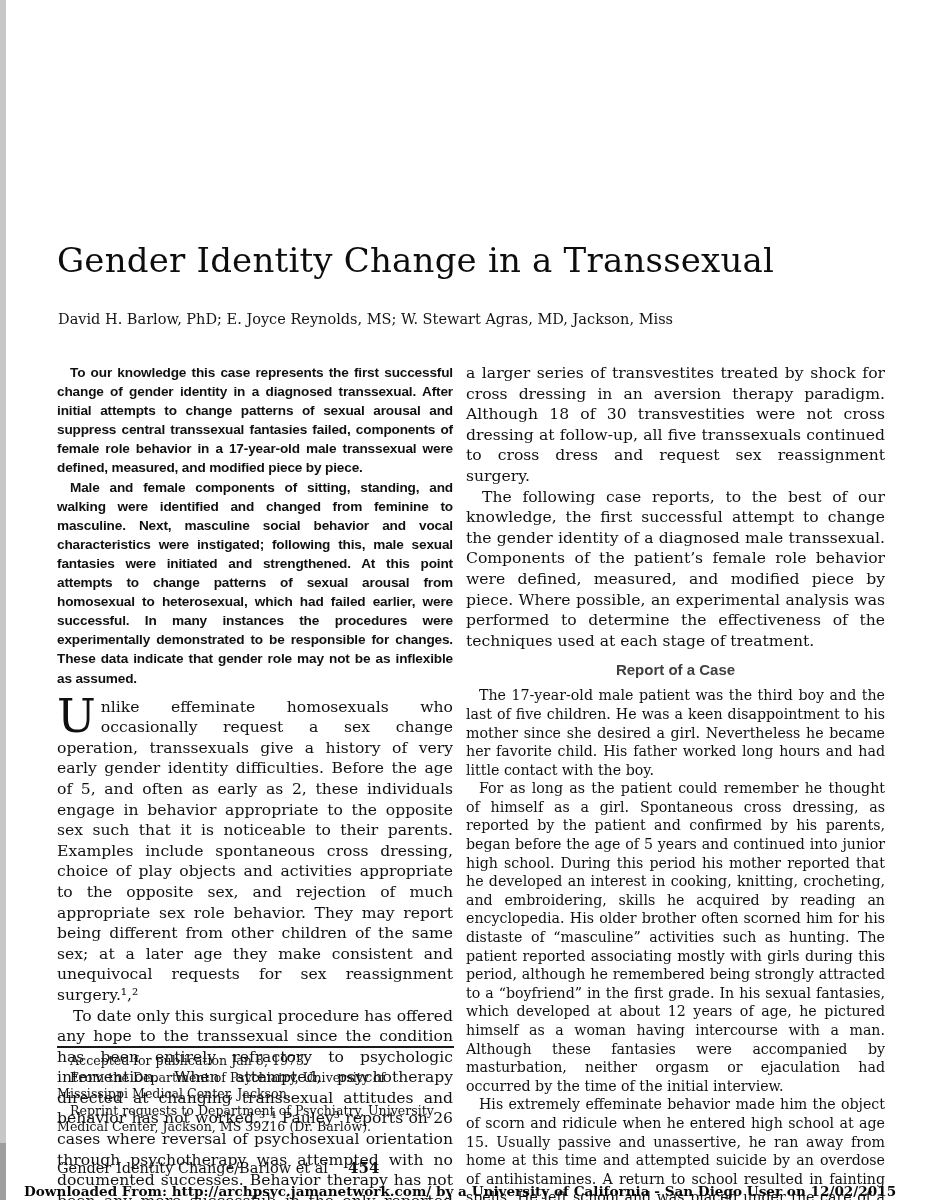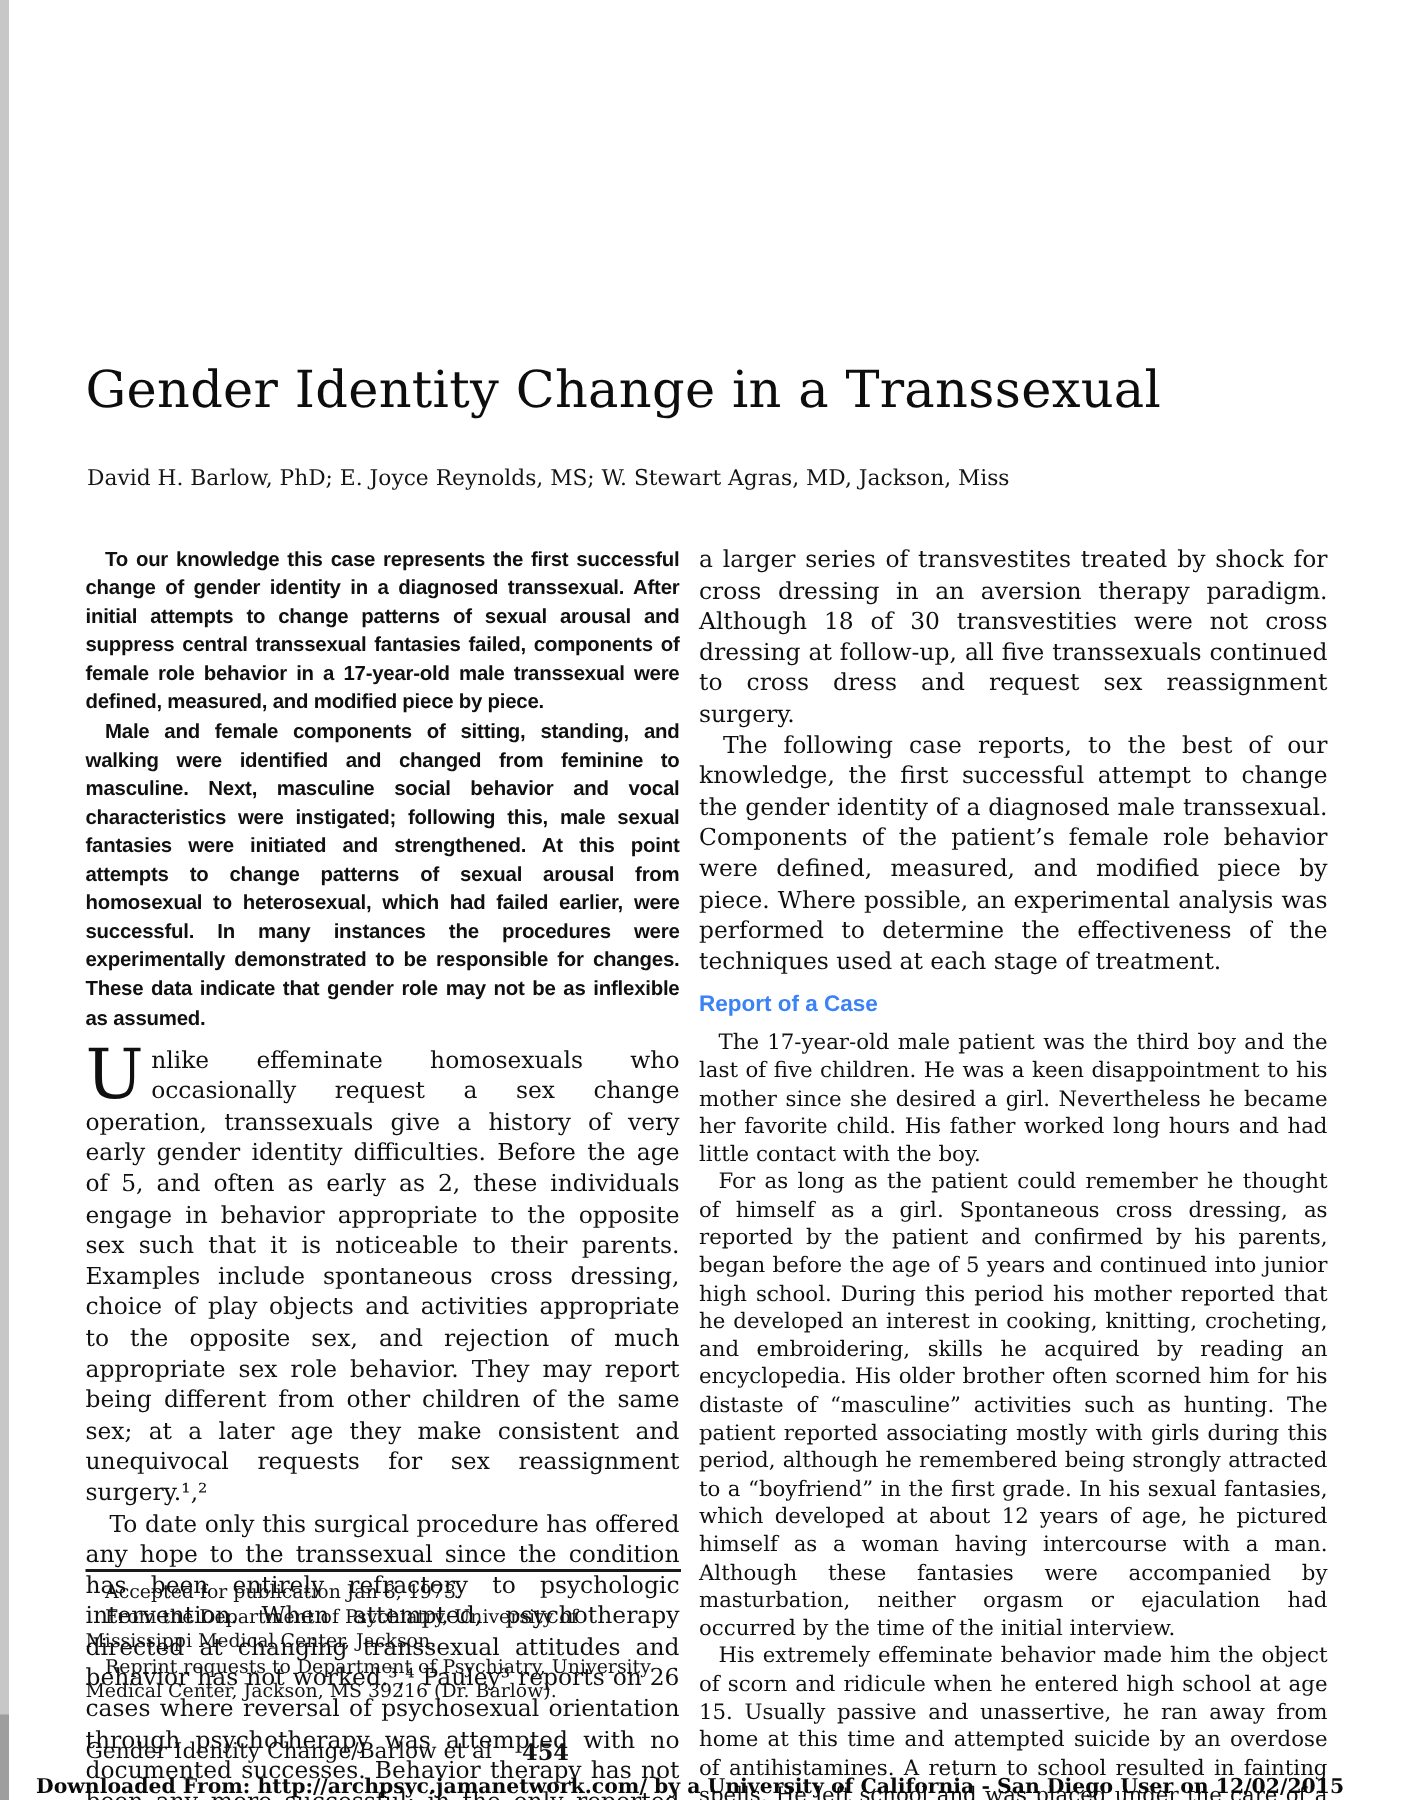--- a/index.html
+++ b/index.html
@@ -62,22 +62,23 @@
     border-top:2px solid #1a1a1a;
     padding-top:5px;
     font-size:12.6px; line-height:16.5px;
     color:#141414;
   }
   .footnote p { text-indent:13px; }
 
   .section-heading {
     font-family:"Liberation Sans", sans-serif;
     font-weight:bold; font-size:15px;
+    text-align:center;
     margin:10px 0 8px 0;
-    color:#3b82f6;
+    color:#404040;
   }
   .case-text {
     font-size:14.2px; line-height:18.6px;
     text-align:justify; color:#101010;
   }
   .case-text p { text-indent:13px; }
 
   .page-footer {
     position:absolute; left:57px; top:1148px; width:828px;
     display:flex; justify-content:space-between; align-items:baseline;

